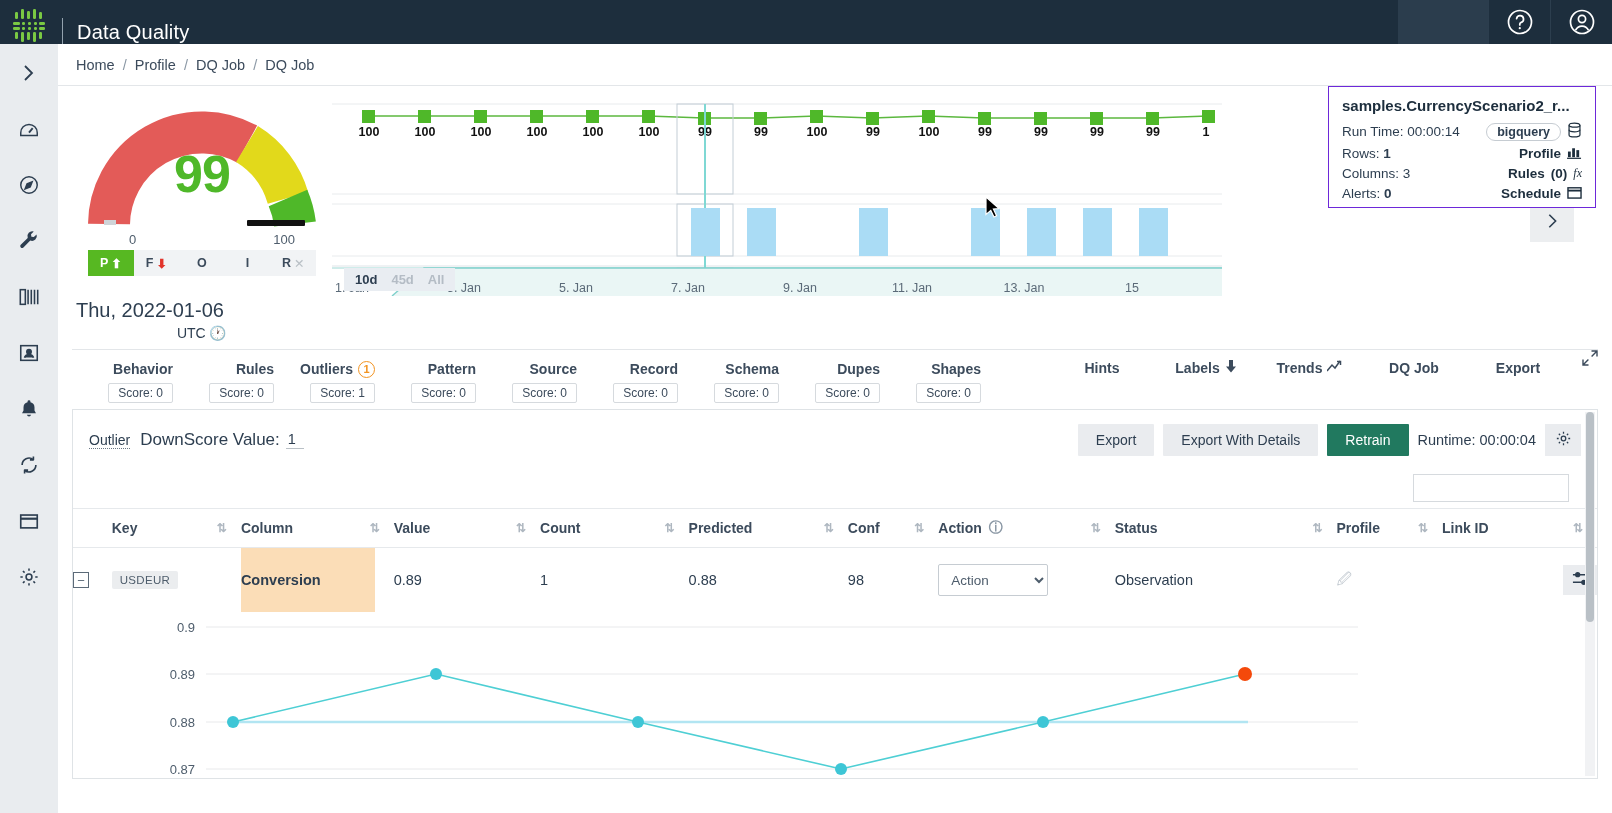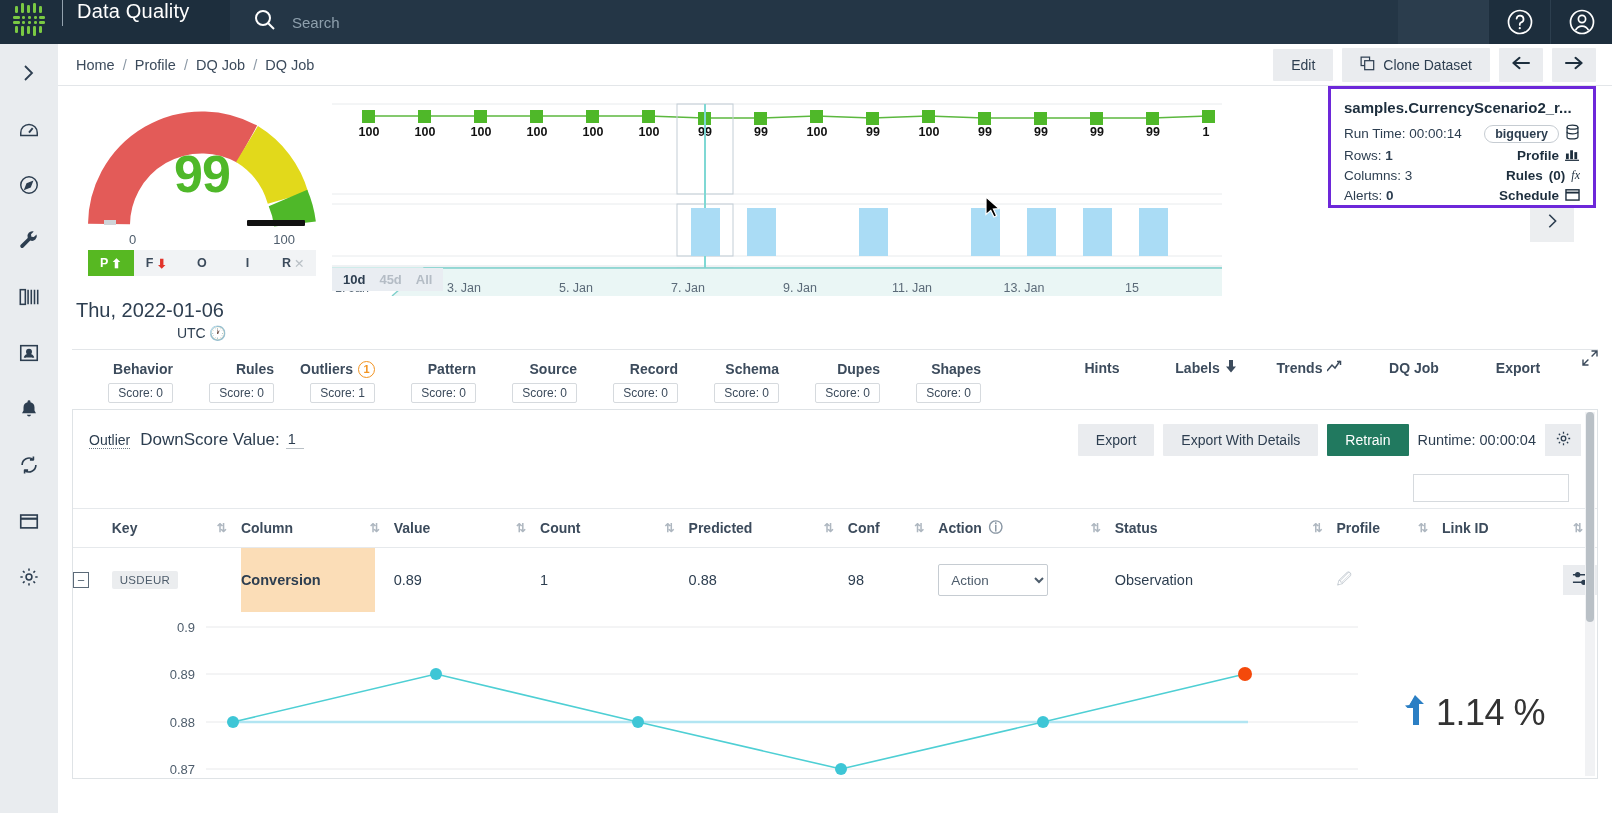--- a/index.html
+++ b/index.html
@@ -11,21 +11,21 @@
     overflow: hidden;
     position: relative;
   }
 
   
   .topbar {
     height: 44px; background: #1d2e3d; display: flex; align-items: stretch;
     position: relative; z-index: 30;
   }
   .brand {
-    width: 230px; display: flex; align-items: flex-start; gap: 14px;
+    width: 230px; display: flex; align-items: flex-end; gap: 14px;
     padding-left: 10px; background: #1d2e3d;
   }
   .logo-grid {
     width: 38px; height: 38px; position: relative; flex: none;
   }
   .brand-divider { width: 1px; height: 26px; background: #93a2ae; }
   .brand-title { color: #ffffff; font-size: 20px; letter-spacing: .2px; }
   .searchzone {
     flex: 1; display: flex; align-items: center; gap: 14px;
     background: #243646; padding-left: 22px; max-width: 1180px;
@@ -104,30 +104,30 @@
     position: absolute; right: 104px; top: 82px; background: #14795f; color: #fff;
     font-size: 12.5px; font-weight: 700; padding: 3px 8px; border-radius: 2px;
     border-left: 3px solid #0e5c49;
   }
   .tl-next {
     position: absolute; right: 38px; top: 108px; width: 44px; height: 38px;
     background: #eceef0; display: flex; align-items: center; justify-content: center;
     font-size: 17px; color: #2d3e50;
   }
   .range-pills {
-    position: absolute; left: 0; top: 172px; display: flex; background: #e9edf2;
+    position: absolute; left: 12px; top: 172px; display: flex; background: #e9edf2;
     padding: 2px 4px; font-size: 13px; font-weight: 700;
   }
   .range-pills span { padding: 2px 7px; color: #b4bcc5; }
   .range-pills span.on { color: #2d3e50; }
 
   
   .infocard {
     position: absolute; right: 16px; top: 0px; width: 268px; height: 122px;
-    border: 3px solid #6d28d9; background: #fff; padding: 10px 13px;
+    border: 1px solid #6d28d9; background: #fff; padding: 10px 13px;
   }
   .ic-title {
     font-size: 15px; font-weight: 700; color: #1d2e3d; white-space: nowrap;
     overflow: hidden; text-overflow: ellipsis; margin-bottom: 8px;
   }
   .ic-row { display: flex; justify-content: space-between; align-items: center; margin-bottom: 4px; font-size: 13.5px; }
   .ic-left { color: #2d3e50; }
   .ic-right { color: #1d2e3d; display: flex; align-items: center; gap: 6px; }
   .pill-bq {
     border: 1px solid #c6ccd2; border-radius: 11px; padding: 1px 10px;
@@ -267,29 +267,20 @@
           <rect x="11" y="26" width="3" height="10" rx="1.2"></rect>
           <rect x="17" y="26" width="3" height="8" rx="1.2"></rect>
           <rect x="23" y="26" width="3" height="10" rx="1.2"></rect>
           <rect x="29" y="26" width="3" height="7" rx="1.2"></rect>
         </g>
       </svg>
     </span>
     <span class="brand-divider"></span>
     <span class="brand-title">Data Quality</span>
   </div>
-  <div class="searchzone">
-    <span>
-      <svg width="26" height="26" viewBox="0 0 26 26" fill="none" stroke="#ffffff" stroke-width="2">
-        <circle cx="11" cy="11" r="7"></circle>
-          <line x1="16.2" y1="16.2" x2="22" y2="22"></line>
-      </svg>
-    </span>
-    <input class="search-input" value="" placeholder="Search" style="">
-  </div>
   <div class="topbar-right">
     <div class="tb-spacer"></div>
     <div class="tb-icon">
       <svg width="30" height="30" viewBox="0 0 30 30" fill="none" stroke="#fff" stroke-width="1.7">
         <circle cx="15" cy="15" r="11.5"></circle>
         <path d="M11.6 11.6a3.5 3.5 0 1 1 4.2 4 1.6 1.6 0 0 0-1 1.5v.9" stroke-linecap="round"></path>
         <circle cx="14.8" cy="21.2" r="1.1" fill="#fff" stroke="none"></circle>
       </svg>
     </div>
     <div class="tb-icon">
@@ -389,46 +380,20 @@
 
   <div class="crumbbar">
     <div class="crumbs">
       <span>Home</span>
       <span class="sep">/</span>
       <span>Profile</span>
       <span class="sep">/</span>
       <span>DQ Job</span>
       <span class="sep">/</span>
       <span>DQ Job</span>
-    </div>
-    <div class="crumb-actions">
-      <button class="btn-grey">Edit</button>
-      <button class="btn-grey">
-        <span>
-          <svg width="15" height="15" viewBox="0 0 16 16" fill="none" stroke="#2d3e50" stroke-width="1.3">
-            <rect x="1.2" y="1.2" width="9" height="9"></rect>
-              <rect x="5" y="5" width="9.6" height="9.6" fill="#eaecef"></rect>
-          </svg>
-        </span>
-        <span>Clone Dataset</span>
-      </button>
-      <button class="btn-grey btn-arrow">
-        <span>
-          <svg width="18" height="14" viewBox="0 0 18 14" fill="none" stroke="#1d2e3d" stroke-width="2">
-            <path d="M17 7H2M7.5 1.8L1.4 7l6.1 5.2" stroke-linecap="round" stroke-linejoin="round"></path>
-          </svg>
-        </span>
-      </button>
-      <button class="btn-grey btn-arrow">
-        <span>
-          <svg width="18" height="14" viewBox="0 0 18 14" fill="none" stroke="#1d2e3d" stroke-width="2">
-            <path d="M1 7h15M10.5 1.8L16.6 7l-6.1 5.2" stroke-linecap="round" stroke-linejoin="round"></path>
-          </svg>
-        </span>
-      </button>
     </div>
   </div>
 
   <div class="summary">
 
     <div class="gauge-col">
       <div class="gauge-wrap">
         <svg class="gauge-svg" width="230" height="140" viewBox="0 0 230 140">
           <path d="M22 128 A93 93 0 0 1 160 48" fill="none" stroke="#e35b58" stroke-width="42"></path>
           <path d="M160 48 A93 93 0 0 1 201 102" fill="none" stroke="#e2d91b" stroke-width="42"></path>
@@ -879,29 +844,20 @@
         <g>
           <circle cx="160" cy="110" r="6" fill="#3ec6d6"></circle>
           <circle cx="363" cy="62" r="6" fill="#3ec6d6"></circle>
           <circle cx="565" cy="110" r="6" fill="#3ec6d6"></circle>
           <circle cx="768" cy="157" r="6" fill="#3ec6d6"></circle>
           <circle cx="970" cy="110" r="6" fill="#3ec6d6"></circle>
           <circle cx="1172" cy="62" r="7" fill="#f4490b"></circle>
         </g>
       </svg>
 
-      <div class="pct-badge">
-        <span>
-          <svg width="26" height="30" viewBox="0 0 26 30" fill="#2b7fc4">
-            <path d="M13 0l9 9h-5v21h-6V13H5.5L3 10.5 8 10V9z"></path>
-            <path d="M13 1.5l7.6 7.6h-4.2v19.2h-4V11.6H6.2z"></path>
-          </svg>
-        </span>
-        <span>1.14 %</span>
-      </div>
     </div>
 
     <div class="vscroll">
       <div class="vscroll-thumb"></div>
     </div>
   </div>
 </div>
 
 <span class="cursor">
   <svg width="16" height="24" viewBox="0 0 16 24">

